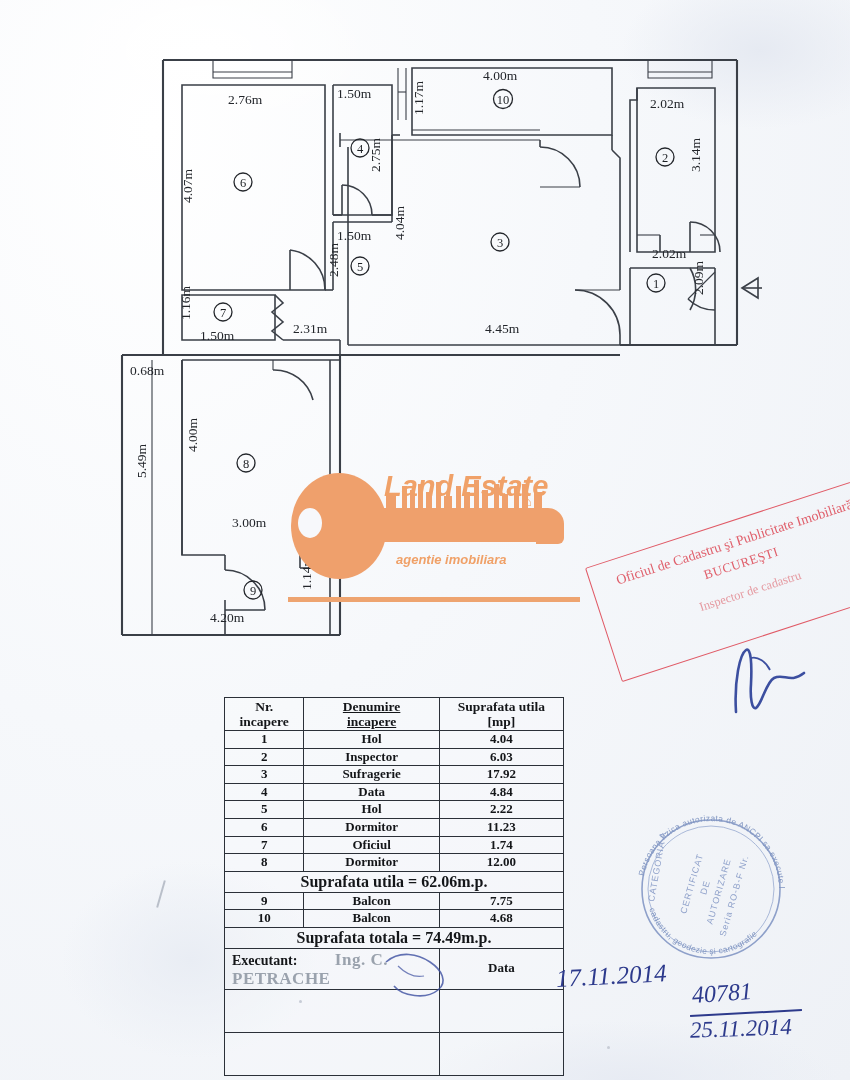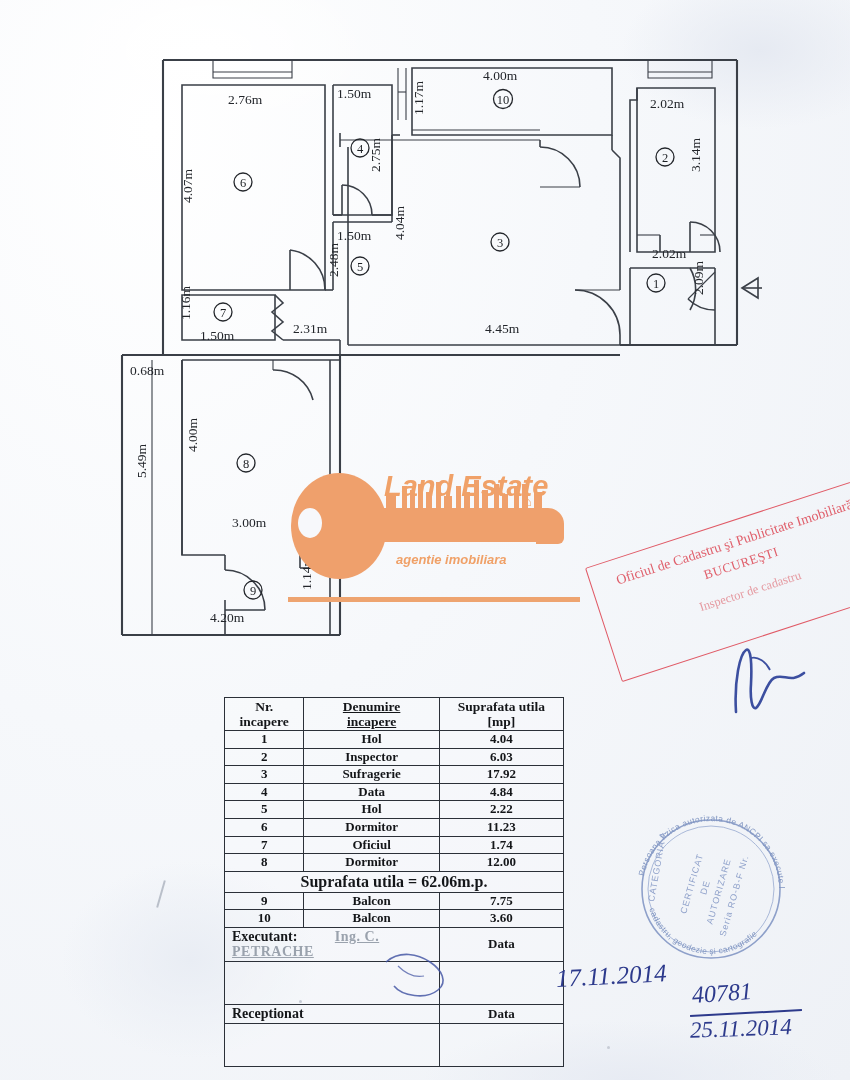--- a/index.html
+++ b/index.html
@@ -68,23 +68,22 @@
     background:rgba(255,255,255,0.18);
   }
   #tbl th{font-weight:bold;font-size:13.5px;}
   .cNr{width:88px;}
   .cNm{width:175px;text-decoration:underline;}
   .cSf{width:157px;}
   .sumrow td{font-size:16px;}
   .sigLabel{text-align:left!important;padding-left:7px!important;font-size:14px;}
   .tallrow td{height:40px;}
   .execname{
-    color:#9aa2ad;font-weight:bold;font-size:14px;
+    color:#9aa2ad;font-weight:bold;font-size:17px;
     letter-spacing:.5px;
-    text-decoration:underline;
   }
 
   
   #redstamp{
     position:absolute;left:585px;top:568px;width:300px;height:120px;
     transform:rotate(-18deg);transform-origin:0 0;
     pointer-events:none;
   }
   #redstamp .box{
     position:absolute;inset:0;border:1.6px solid #e05a66;
@@ -460,36 +459,35 @@
           <td colspan="3">Suprafata utila = 62.06m.p.</td>
         </tr>
       <tr>
           <td>9</td>
           <td>Balcon</td>
           <td>7.75</td>
         </tr>
       <tr>
           <td>10</td>
           <td>Balcon</td>
-          <td>3.60</td>
+          <td>4.68</td>
+        </tr>
+      <tr class="sumrow">
+          <td colspan="3">Suprafata totala = 74.49m.p.</td>
         </tr>
       <tr>
         <td colspan="2" class="sigLabel">
           <span>Executant:</span>
           <span class="execname" style="margin-left:34px">Ing. C. PETRACHE</span>
         </td>
         <td>Data</td>
       </tr>
       <tr class="tallrow">
         <td colspan="2"></td>
         <td></td>
-      </tr>
-      <tr>
-        <td colspan="2" class="sigLabel">Receptionat</td>
-        <td>Data</td>
       </tr>
       <tr class="tallrow">
         <td colspan="2"></td>
         <td></td>
       </tr>
     </tbody>
   </table>
 
   <div id="redstamp">
     <div class="box"></div>

